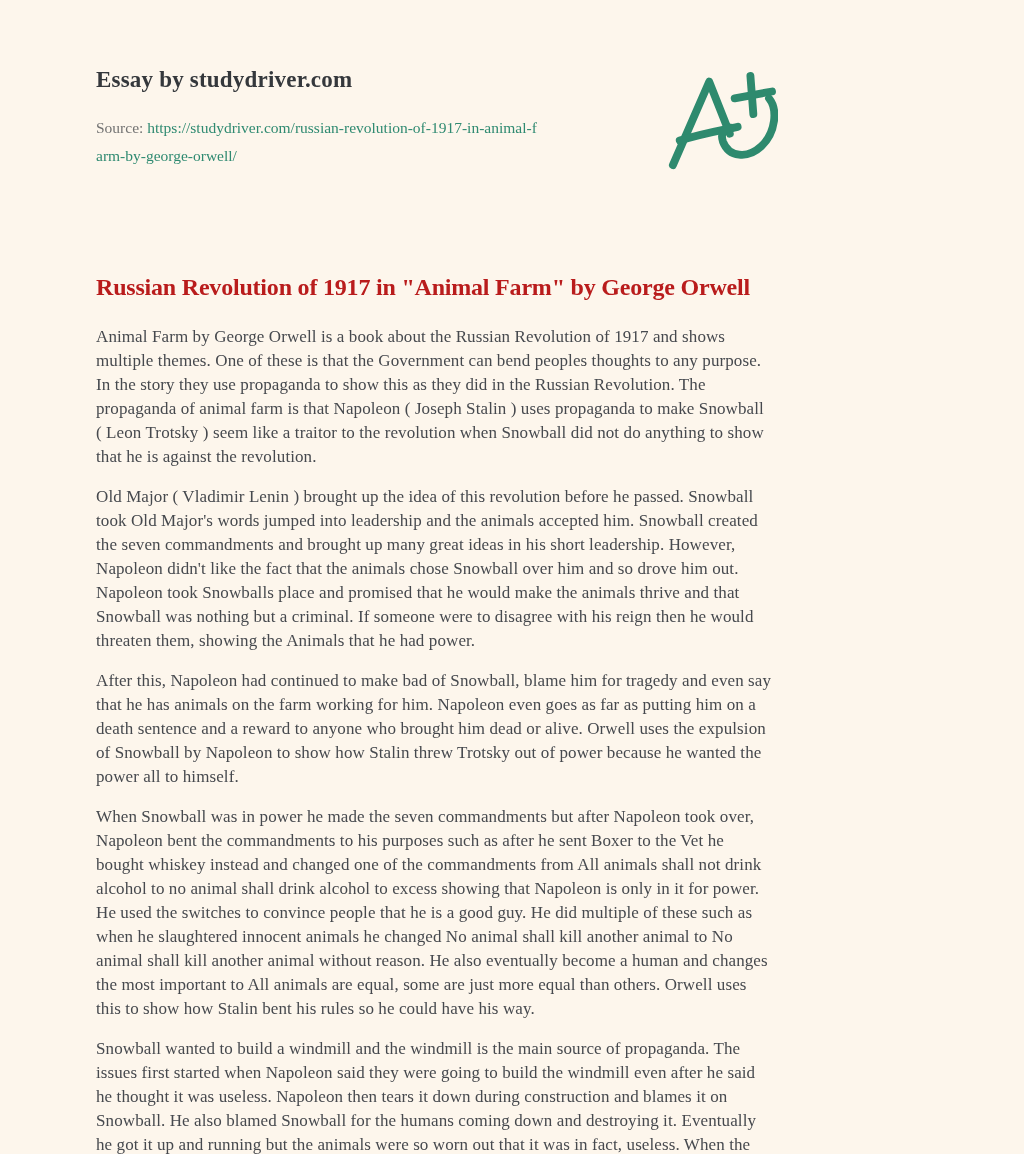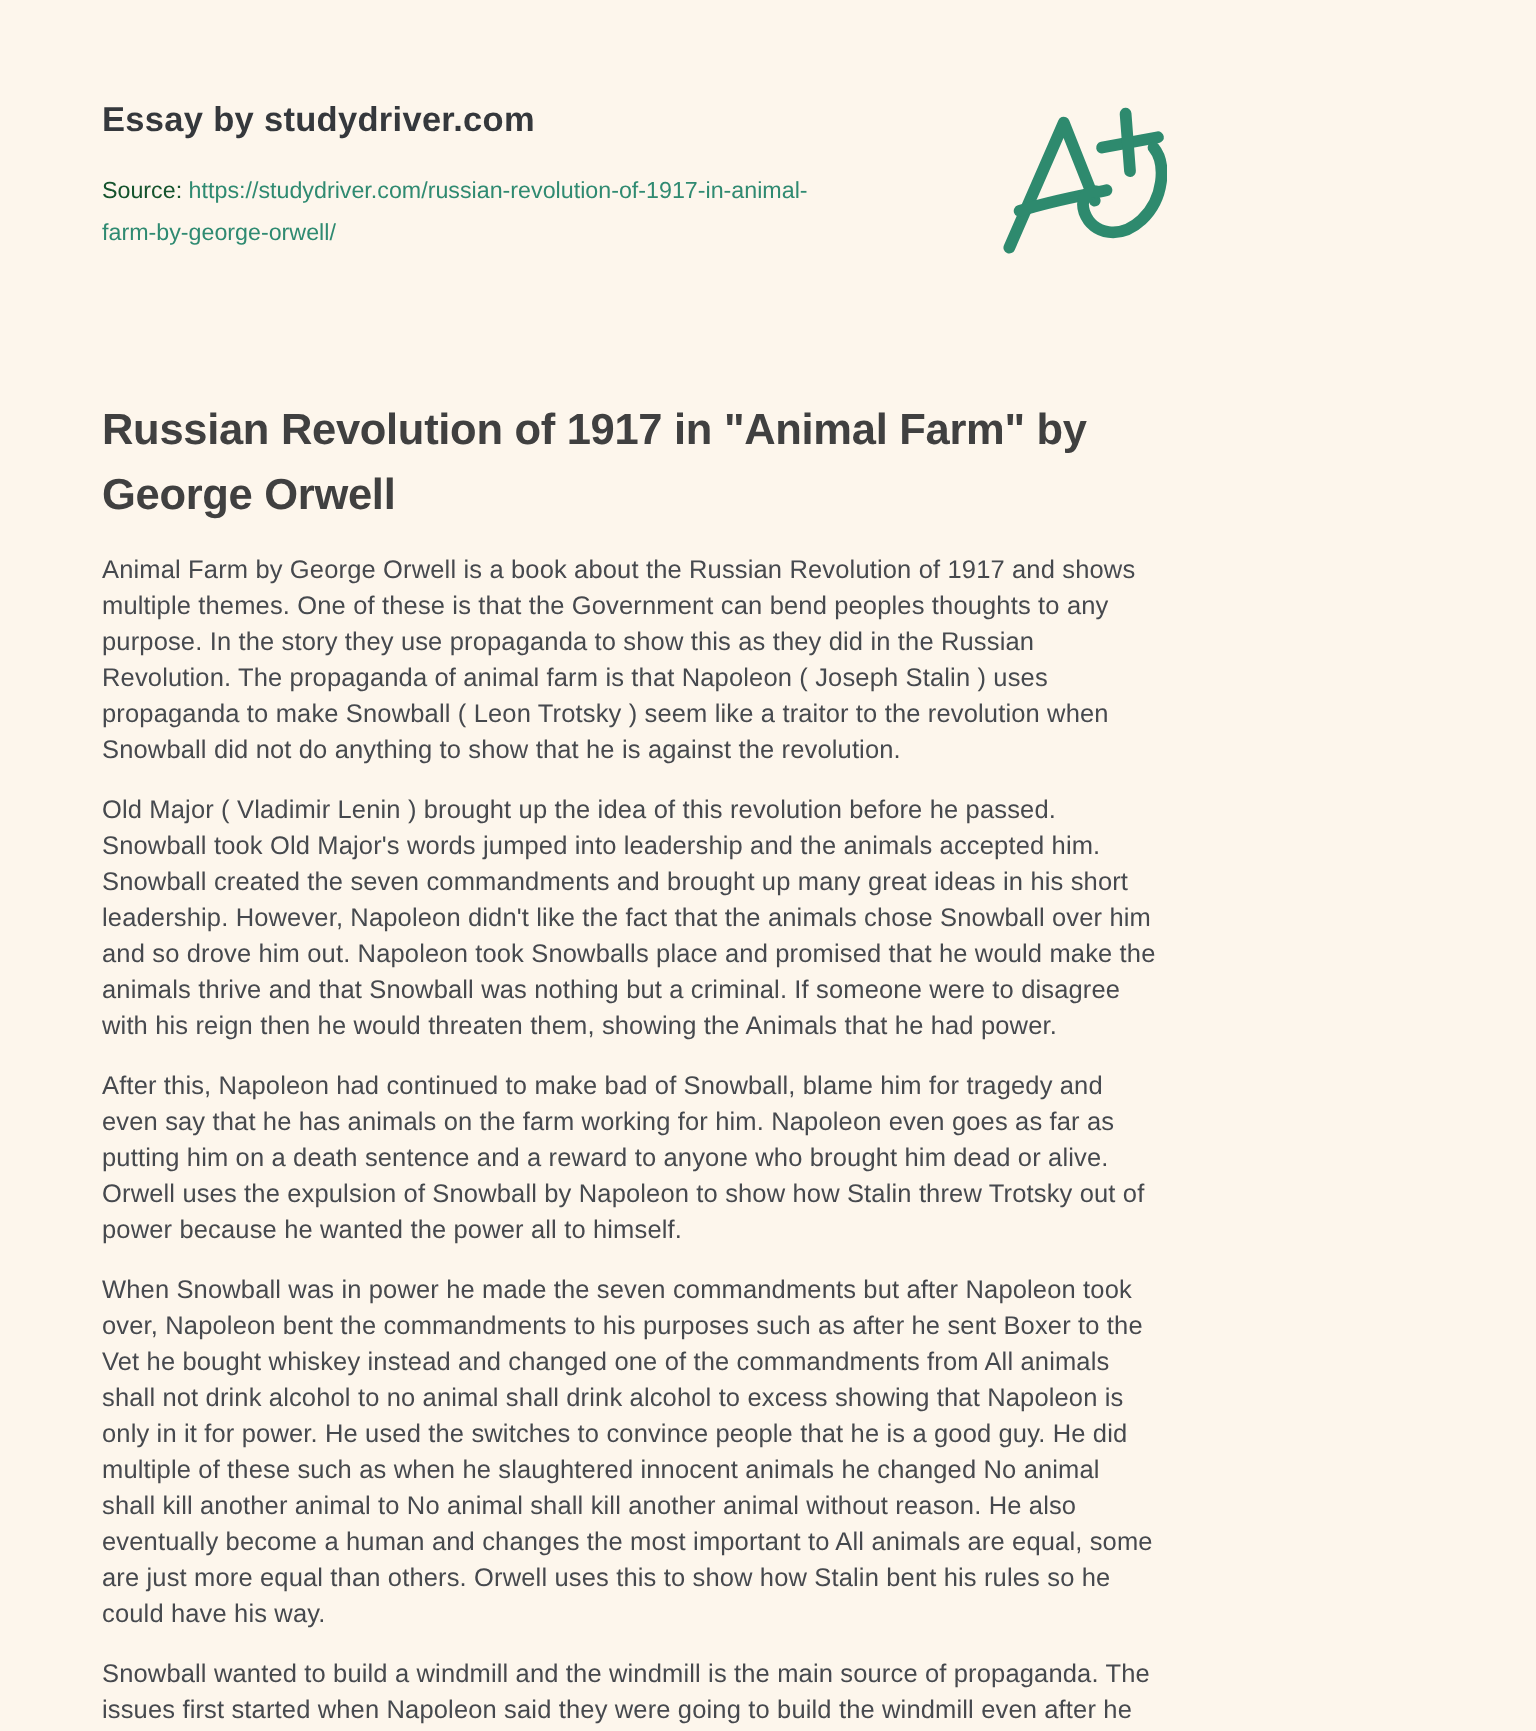--- a/index.html
+++ b/index.html
@@ -13,23 +13,24 @@
   body {
     background: #fdf6ec;
     font-family: "Liberation Sans", sans-serif;
     color: #45484d;
     position: relative;
   }
 
   .page {
     width: 868px;
     height: 1154px;
-    padding: 66px 96px 0 68px;
+    padding: 66px 96px 0 96px;
     position: relative;
     overflow: hidden;
+    font-family: Liberation Serif, serif;
   }
 
   
   .doc-header {
     position: relative;
     padding-right: 230px;
   }
 
   .doc-header h1 {
     font-size: 23px;
@@ -41,43 +42,43 @@
 
   .source-line {
     margin-top: 20px;
     font-size: 15.5px;
     line-height: 28px;
     max-width: 660px;
     word-break: break-all;
   }
 
   .source-label {
-    color: #14532d;
+    color: #737373;
   }
 
   .source-link {
     color: #2f8a71;
     text-decoration: none;
   }
 
   .logo {
     position: absolute;
     top: 0;
     right: -6px;
     width: 118px;
     height: 104px;
   }
 
   
   .article-title {
     margin-top: 96px;
-    font-size: 29px;
+    font-size: 24px;
     line-height: 43px;
     font-weight: 700;
-    color: #404040;
+    color: #b91c1c;
     letter-spacing: -0.2px;
     max-width: 840px;
   }
 
   .essay-body {
     margin-top: 16px;
   }
 
   .essay-body p {
     font-size: 17px;

